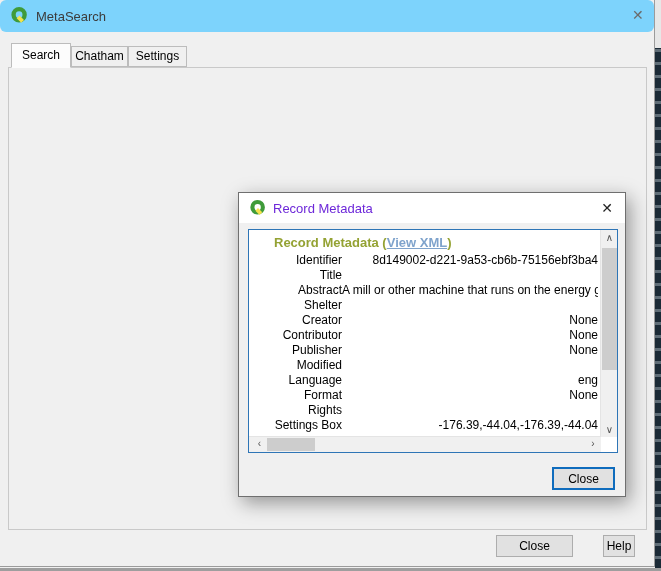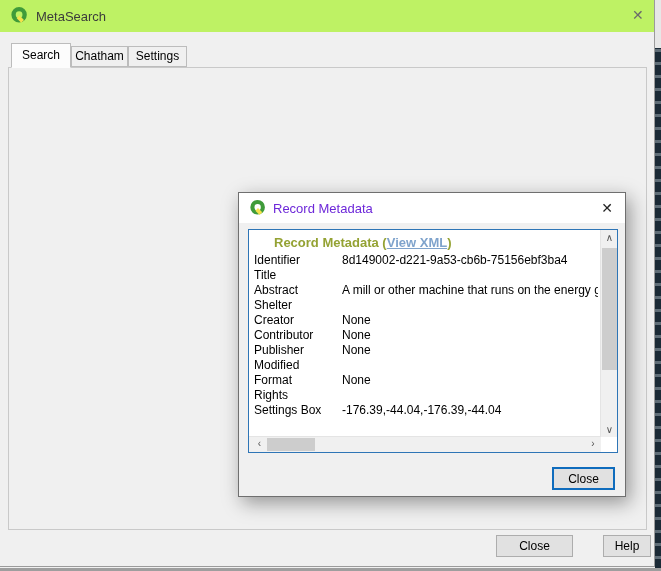--- a/index.html
+++ b/index.html
@@ -7,21 +7,21 @@
   body {
     position:relative; overflow:hidden;
     font-family:"Liberation Sans", sans-serif; font-size:12px; color:#000;
     background:#f0f0f0;
   }
   .abs { position:absolute; }
 
   
   .main-window { left:0; top:0; width:655px; height:567px; background:#f0f0f0;
     border-right:1px solid #9b9b9b; border-bottom:1px solid #9b9b9b; }
-  .titlebar { left:0; top:0; width:654px; height:32px; background:#bef264; }
+  .titlebar { left:0; top:0; width:654px; height:32px; background:#7dd3fc;border-radius:6px; }
   .titlebar .win-title { position:absolute; left:36px; top:9px; font-size:13px; color:#3c3c3c; }
   .close-x { position:absolute; top:7px; font-size:14px; color:#6b6b6b; cursor:default; }
   .qgis-logo { position:absolute; left:10px; top:6px; }
 
   
   .tab { border:1px solid #bcbcbc; text-align:center; background:#f0f0f0; padding-top:4px; }
   .tab.active { background:#fcfcfc; border-bottom:1px solid #fcfcfc; z-index:3; }
   .tab-panel { left:8px; top:67px; width:639px; height:463px; background:#f0f0f0;
     border:1px solid #c9c9c9; z-index:1; }
 
@@ -61,21 +61,21 @@
 
   
   .dialog { left:238px; top:192px; width:388px; height:305px; background:#f0f0f0;
     border:1px solid #6f6f6f; box-shadow: 4px 6px 18px rgba(0,0,0,.38); z-index:10; }
   .dialog .titlebar2 { position:absolute; left:0; top:0; width:100%; height:30px; background:#fff; }
   .dialog .dlg-title { position:absolute; left:34px; top:8px; font-size:13px; color:#6d28d9; }
   .meta-area { position:absolute; left:9px; top:36px; width:370px; height:224px;
     background:#fff; border:1px solid #2e75b6; overflow:hidden; }
   .meta-content { position:absolute; left:5px; top:5px; width:344px; }
   .meta-heading { font-weight:bold; font-size:13px; height:18px; white-space:nowrap; }
-  .meta-row { display:flex; height:15px; line-height:15px; white-space:nowrap; }
+  .meta-row { display:flex; height:15px; line-height:15px; white-space:nowrap;text-align:right; }
   .meta-row .ml { width:88px; flex:0 0 88px; }
   .meta-row .mv { flex:1; overflow:hidden; }
   .vscroll { position:absolute; right:0; top:0; width:17px; height:207px; background:#f0f0f0;
     border-left:1px solid #e4e4e4; }
   .hscroll { position:absolute; left:0; bottom:0; height:16px; width:352px; background:#f0f0f0;
     border-top:1px solid #e4e4e4; }
   .sb-arrow { position:absolute; color:#555; font-size:10px; text-align:center; width:17px; }
   .sb-thumb { position:absolute; background:#cdcdcd; }
   .dlg-close { border:2px solid #0f6cbd; }
 
@@ -212,21 +212,21 @@
   </div>
   <div class="abs btn" style="left:188px; top:450px; width:146px; height:21px;"></div>
   <div class="abs btn disabled" style="left:32px; top:479px; width:146px; height:23px;">
     <span>Add Data</span>
     <span style="position:absolute; right:5px; bottom:5px; width:0; height:0; border-left:4px solid transparent; border-right:4px solid transparent; border-top:4px solid #9a9a9a;"></span>
   </div>
 
   <div class="abs btn" style="left:496px; top:535px; width:77px; height:22px;">
     <span>Close</span>
   </div>
-  <div class="abs btn" style="left:603px; top:535px; width:48px; height:22px;align-items:center;">
+  <div class="abs btn" style="left:603px; top:535px; width:32px; height:22px;align-items:center;">
     <span>Help</span>
   </div>
 </div>
 
 <div class="abs dialog">
   <div class="titlebar2">
     <svg class="qgis-logo" style="left:10px; top:6px;" width="18" height="18" viewBox="0 0 24 24">
       <circle cx="11.5" cy="11" r="7" fill="none" stroke="#3f9b3a" stroke-width="5.5"></circle>
       <rect x="12" y="12" width="8" height="5" fill="#f3e24b" transform="rotate(45 12 12)"></rect>
     </svg>
@@ -262,20 +262,24 @@
         <span class="mv">None</span>
       </div>
       <div class="meta-row">
         <span class="ml">Publisher</span>
         <span class="mv">None</span>
       </div>
       <div class="meta-row">
         <span class="ml">Modified</span>
       </div>
       <div class="meta-row">
+        <span class="ml">Language</span>
+        <span class="mv">eng</span>
+      </div>
+      <div class="meta-row">
         <span class="ml">Format</span>
         <span class="mv">None</span>
       </div>
       <div class="meta-row">
         <span class="ml">Rights</span>
         <span class="mv"></span>
       </div>
       <div class="meta-row">
         <span class="ml">Settings Box</span>
         <span class="mv">-176.39,-44.04,-176.39,-44.04</span>

